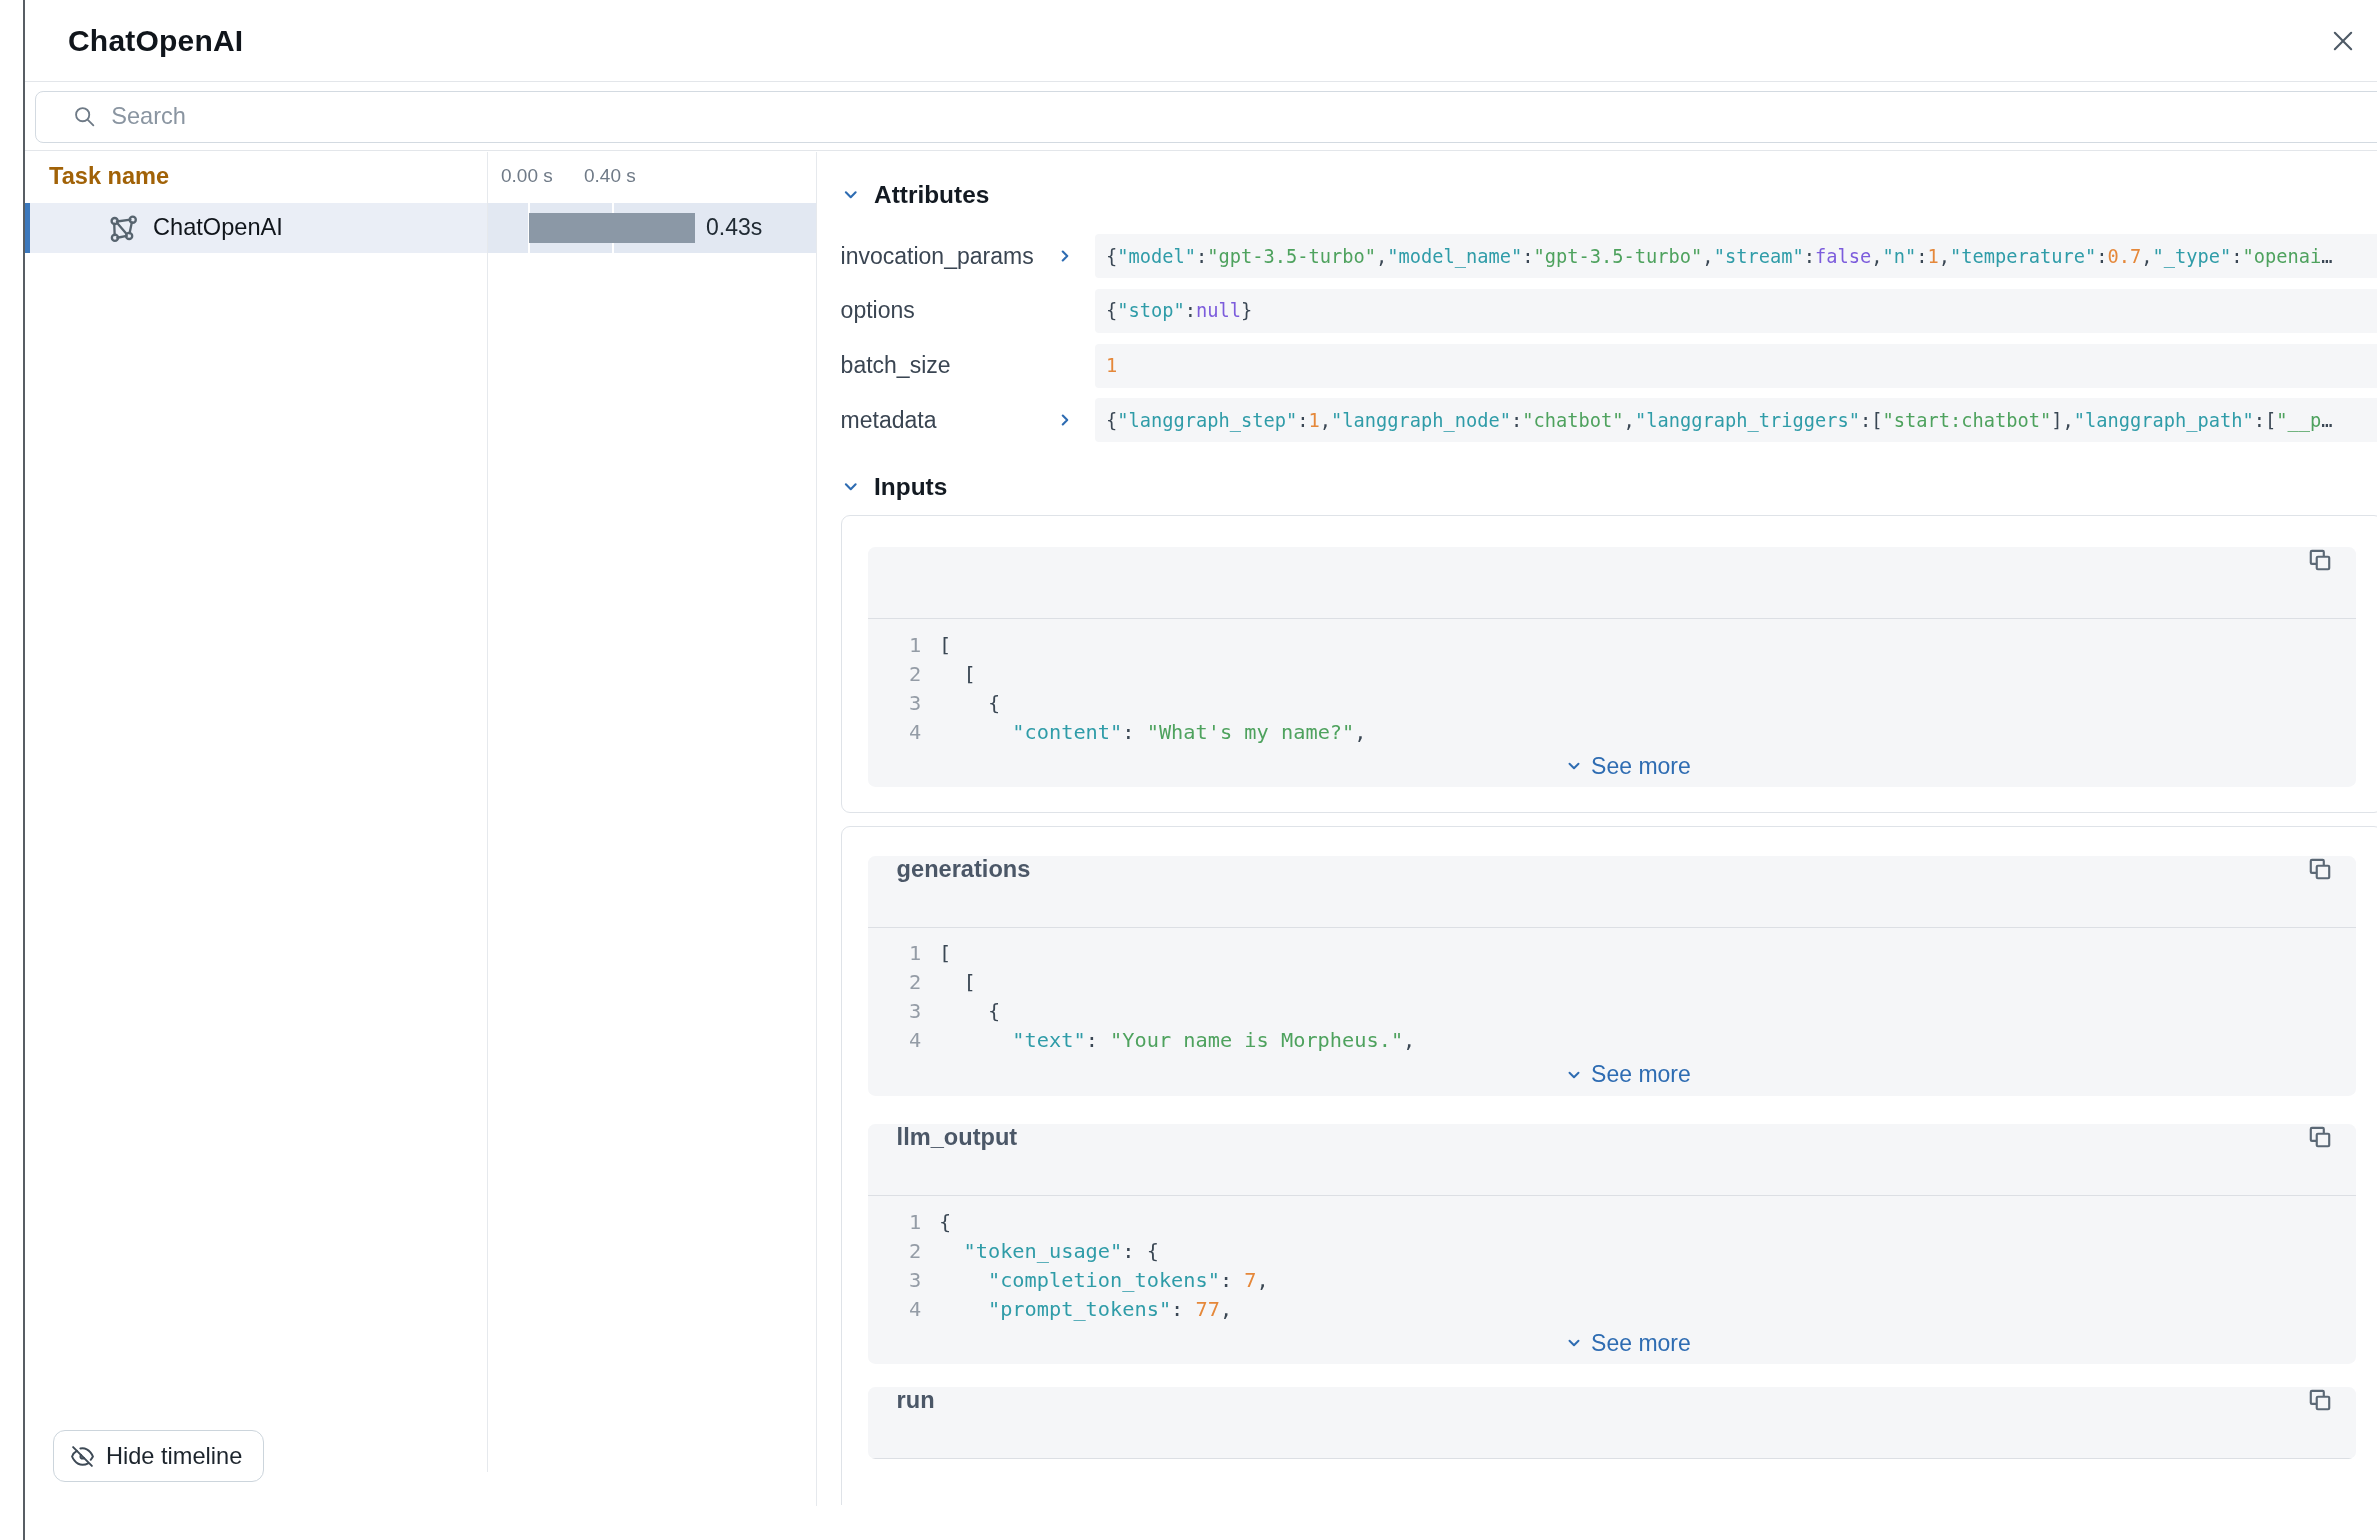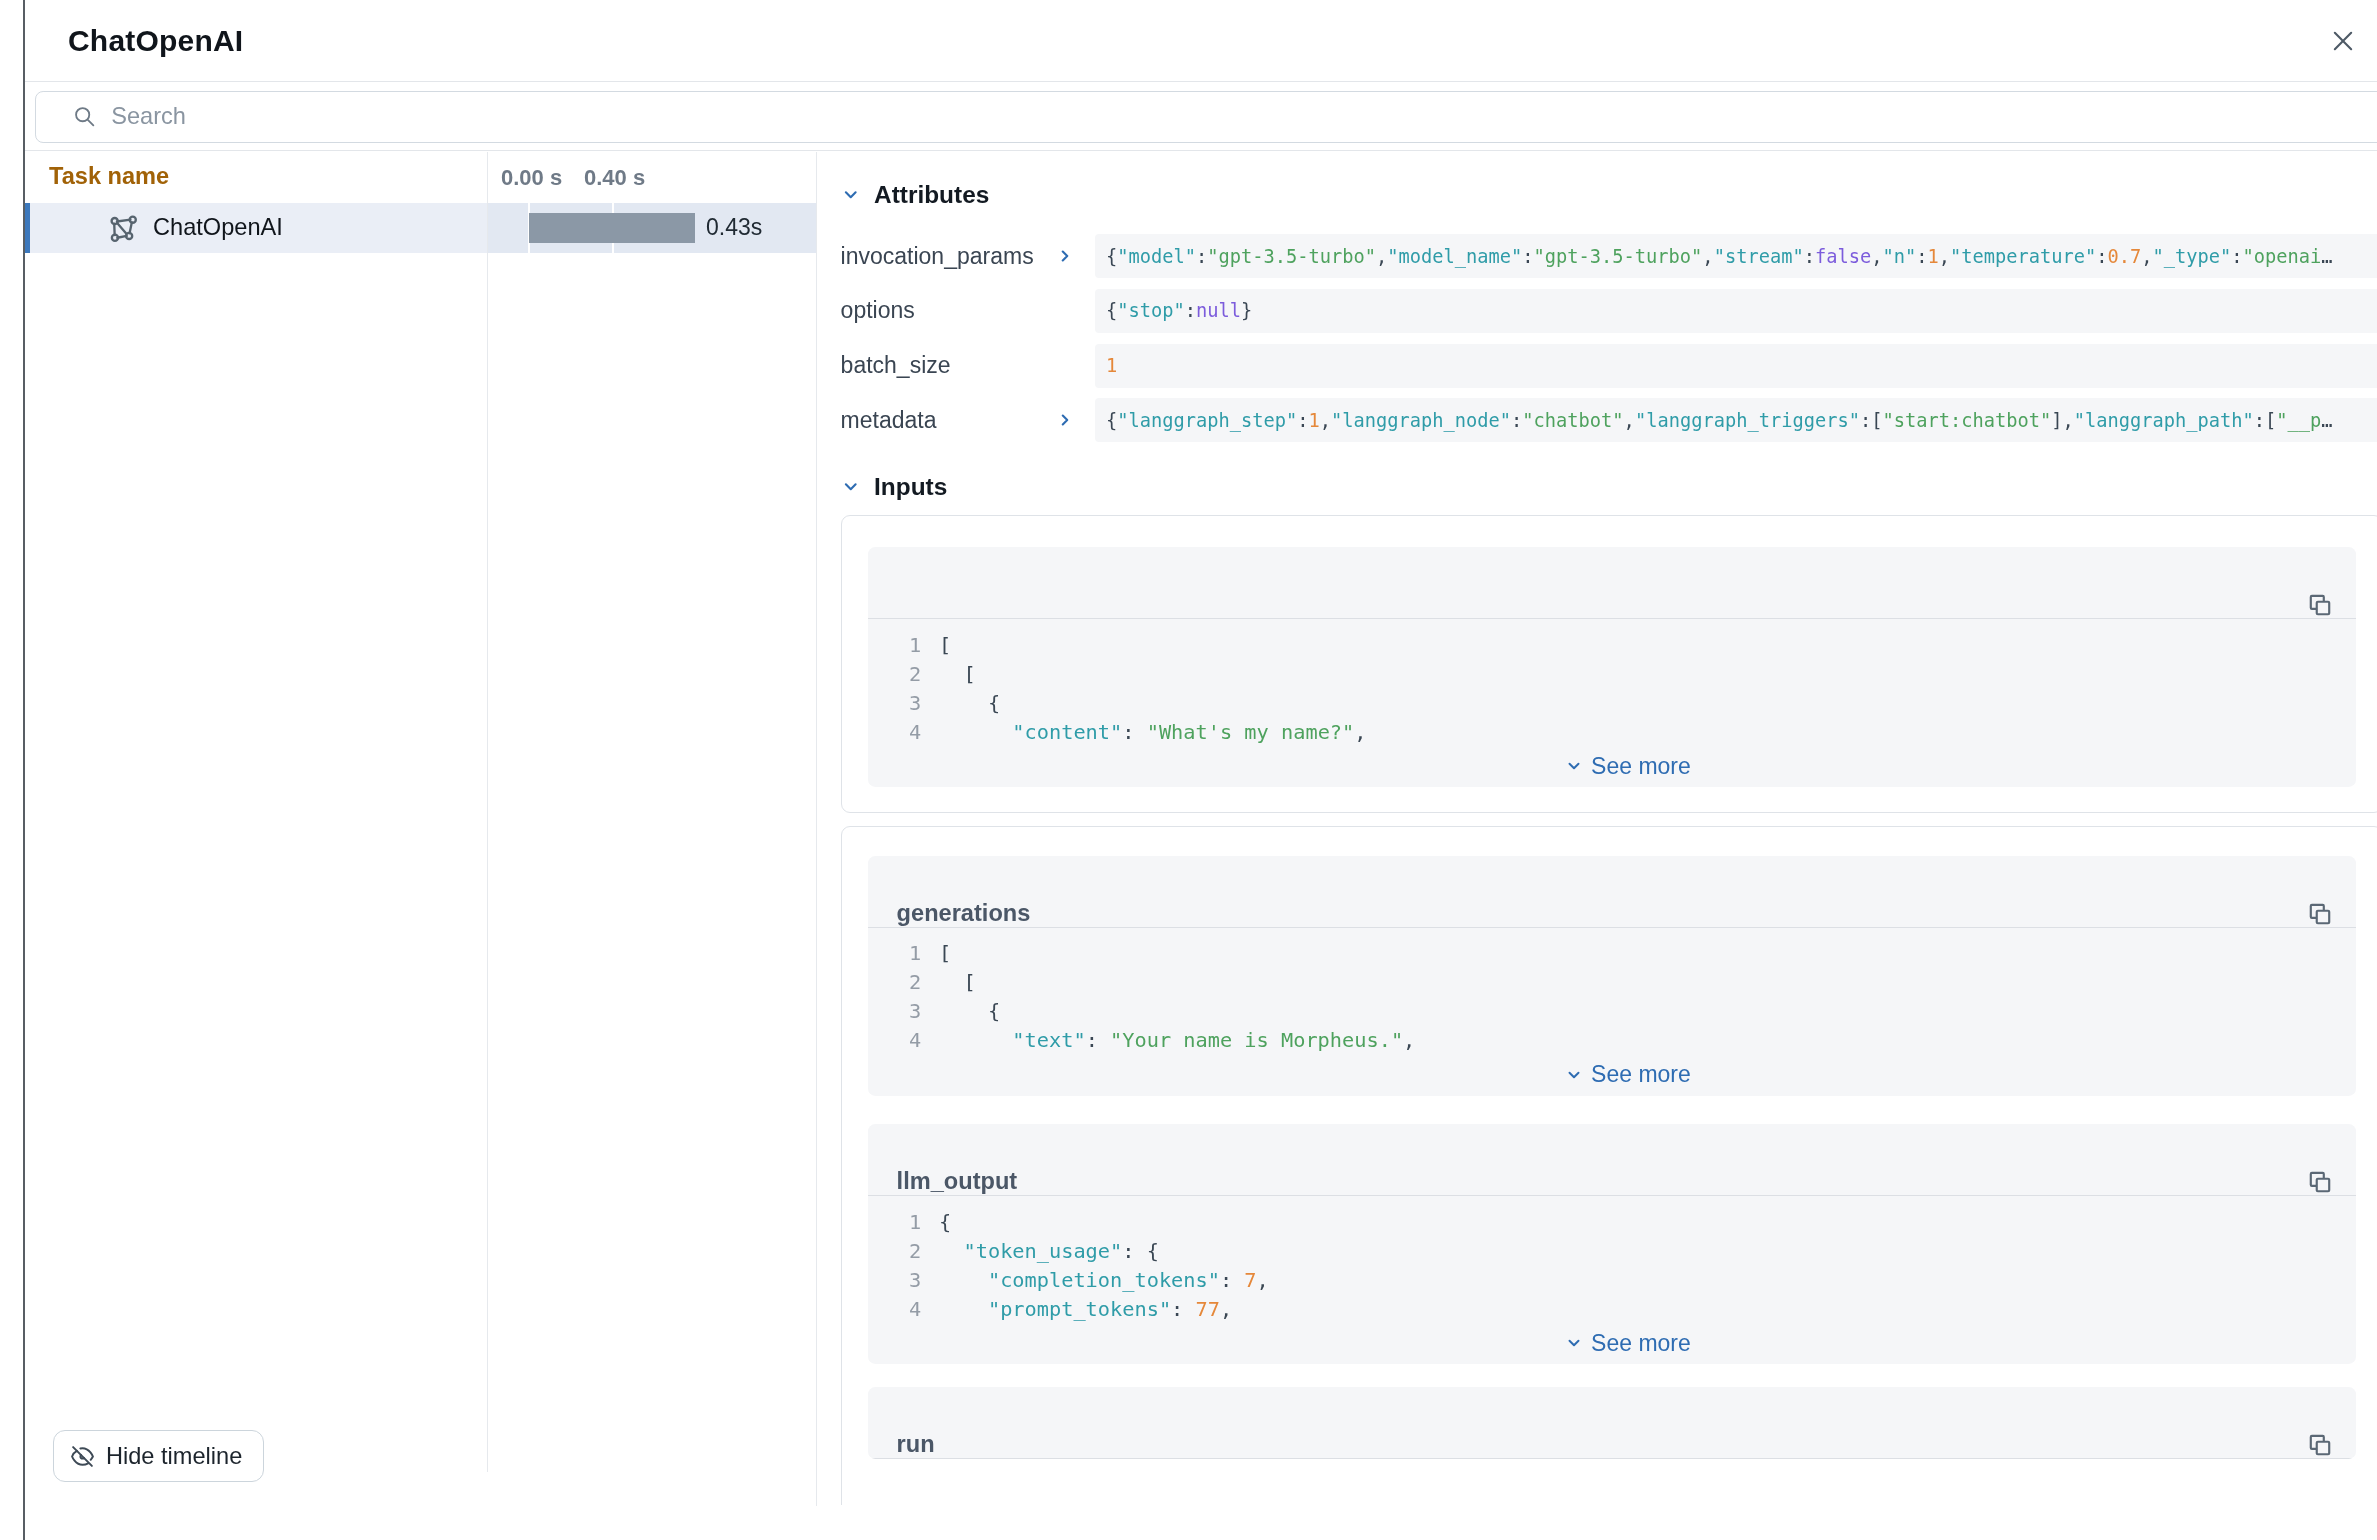--- a/index.html
+++ b/index.html
@@ -18,21 +18,21 @@
   .search-box svg { margin-left:18px; color:#6e7a86; }
   .search-input { border:none; outline:none; flex:1; margin-left:14.6px; font-size:23.6px; color:#701a75; background:transparent; font-family:"Liberation Sans", sans-serif; }
   .search-input::placeholder { color:#8a95a1; }
 
   
   .left-panel { position:absolute; left:0; top:152px; width:793px; height:1354px; background:#fff; }
   .col-div { position:absolute; left:464px; top:0; width:0.8px; height:1320px; background:#e6e9ed; }
   .panel-div { position:absolute; left:793px; top:152px; width:0.8px; height:1354px; background:#e6e9ed; }
   .lp-head { position:absolute; left:0; top:0; width:793px; height:51px; }
   .lp-head-label { position:absolute; left:26px; top:11.4px; font-size:23.6px; font-weight:700; color:#a16207; }
-  .tick { position:absolute; top:13px; font-size:22px; color:#6f7a87;font-weight:bold; }
+  .tick { position:absolute; top:13px; font-size:19px; color:#6f7a87; }
   .tick-0 { left:478px; } .tick-1 { left:561px; }
 
   .task-row { position:absolute; left:0; top:51px; width:793px; height:50px; background:#eaeef6; cursor:pointer; }
   .task-accent { position:absolute; left:0; top:0; width:6.5px; height:50px; background:#3c78bc; }
   .task-icon { position:absolute; left:84px; top:9px; width:32.5px; height:32.5px; color:#57646f; }
   .task-label { position:absolute; left:130px; top:10.6px; font-size:23.6px; color:#10151b; }
   .tl-cell { position:absolute; left:464px; top:0; width:329px; height:50px; background:#e2e8f2; }
   .tl-grid { position:absolute; top:0; width:1.6px; height:50px; background:#ffffff; }
   .tl-grid-0 { left:41px; } .tl-grid-1 { left:125px; }
   .tl-bar { position:absolute; left:42px; top:9.8px; width:166px; height:30px; background:#8b98a6; }
@@ -58,21 +58,21 @@
   .attr-value { flex:1; height:44px; background:#f5f6f8; border-radius:4.1px; display:flex; align-items:center; padding-left:11.4px; overflow:hidden; white-space:pre; font-family:"DejaVu Sans Mono", monospace; font-size:18.7px; }
 
   .section-head.inputs { margin-top:29px; }
   .io-card { border:1.6px solid #dfe3e8; border-radius:9px; margin-top:13px; padding:31px 26px 25px 26px; background:#fff; }
   .io-card.outputs-card { padding:28.4px 26px 32.5px 26px; height:975px; }
   .section-head.outputs { margin-top:35px; }
 
   .code-block { background:#f5f6f8; border-radius:7.3px; overflow:hidden; }
   .code-block + .code-block { margin-top:28px; }
   .code-block.clipped { margin-top:23px; }
-  .code-head { height:72px; display:flex; align-items:flex-end; justify-content:space-between; padding:0 23px 0 29px; border-bottom:1.6px solid #dcdfe4; }
+  .code-head { height:72px; display:flex; align-items:flex-start; justify-content:space-between; padding:0 23px 0 29px; border-bottom:1.6px solid #dcdfe4; }
   .code-title { font-size:23.6px; font-weight:700; color:#4b5767; }
   .copy-btn { display:flex; cursor:pointer; color:#5b6875; }
   .code-body { padding:11.4px 0 3.3px 32.5px; }
   .code-line { display:flex; height:29px; line-height:29px; font-family:"DejaVu Sans Mono", monospace; font-size:20.3px; }
   .ln { width:21px; text-align:right; margin-right:18px; color:#949ca6; flex:0 0 21px; }
   .code { white-space:pre; }
   .see-more { margin-top:1.6px; height:36px; display:flex; align-items:center; justify-content:center; gap:8.1px; color:#2e6cb2; font-size:23px; cursor:pointer; }
 
   .tk-p { color:#3a4754; }
   .tk-k { color:#2f9ca8; }

